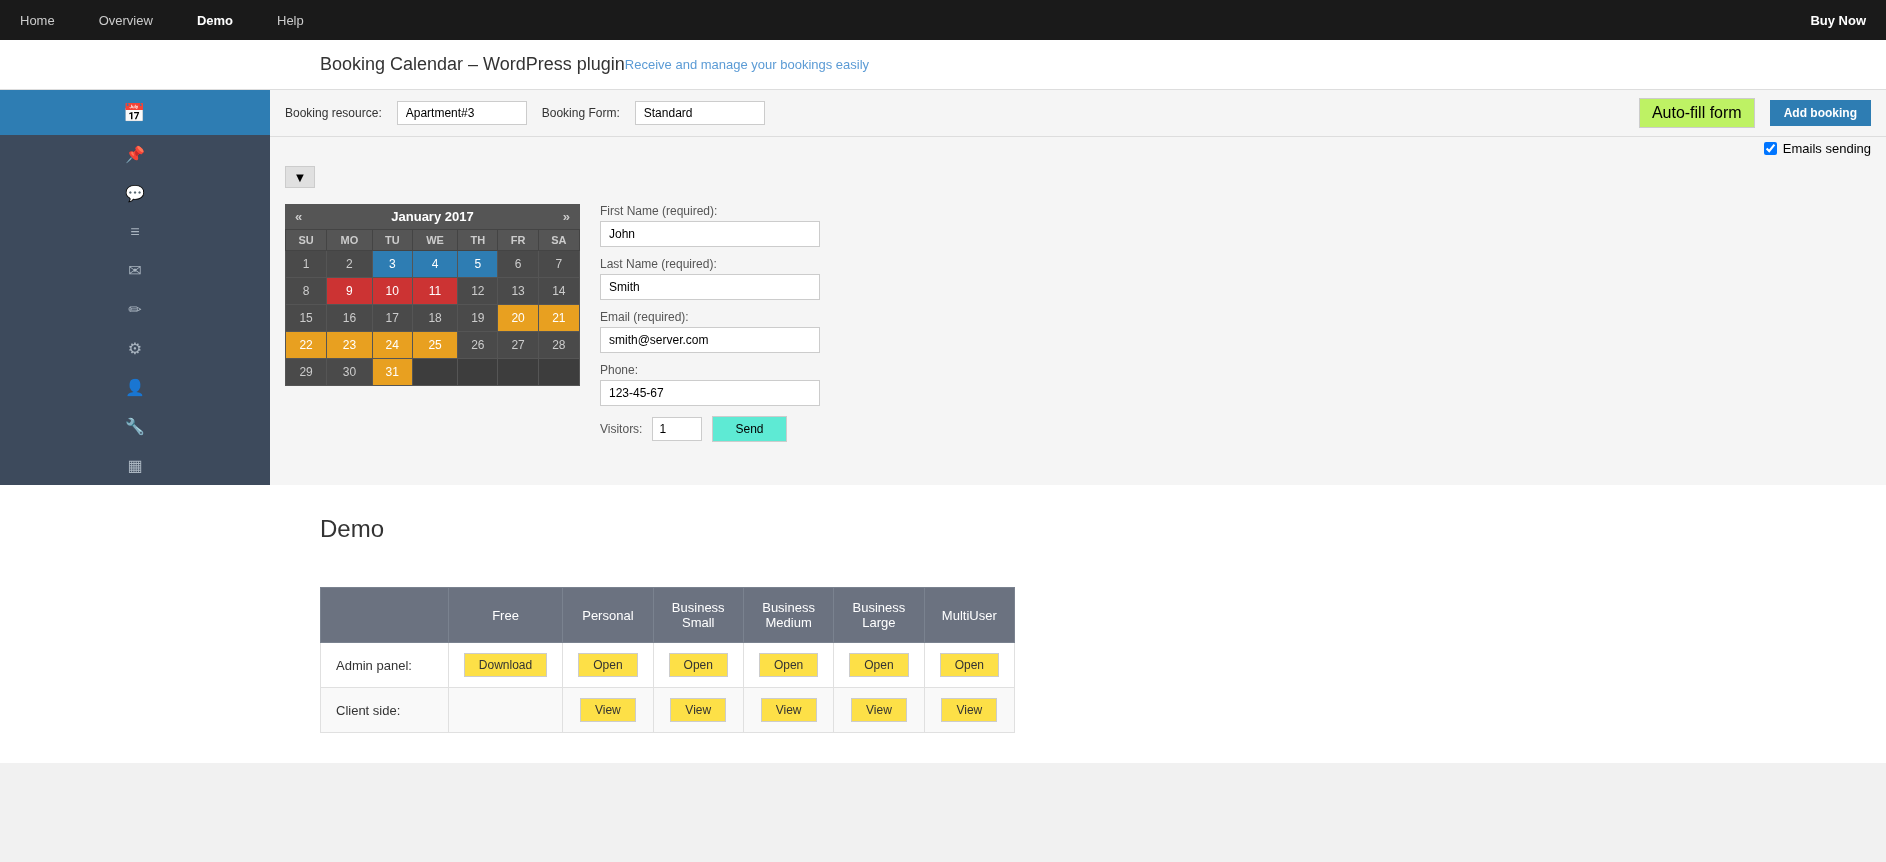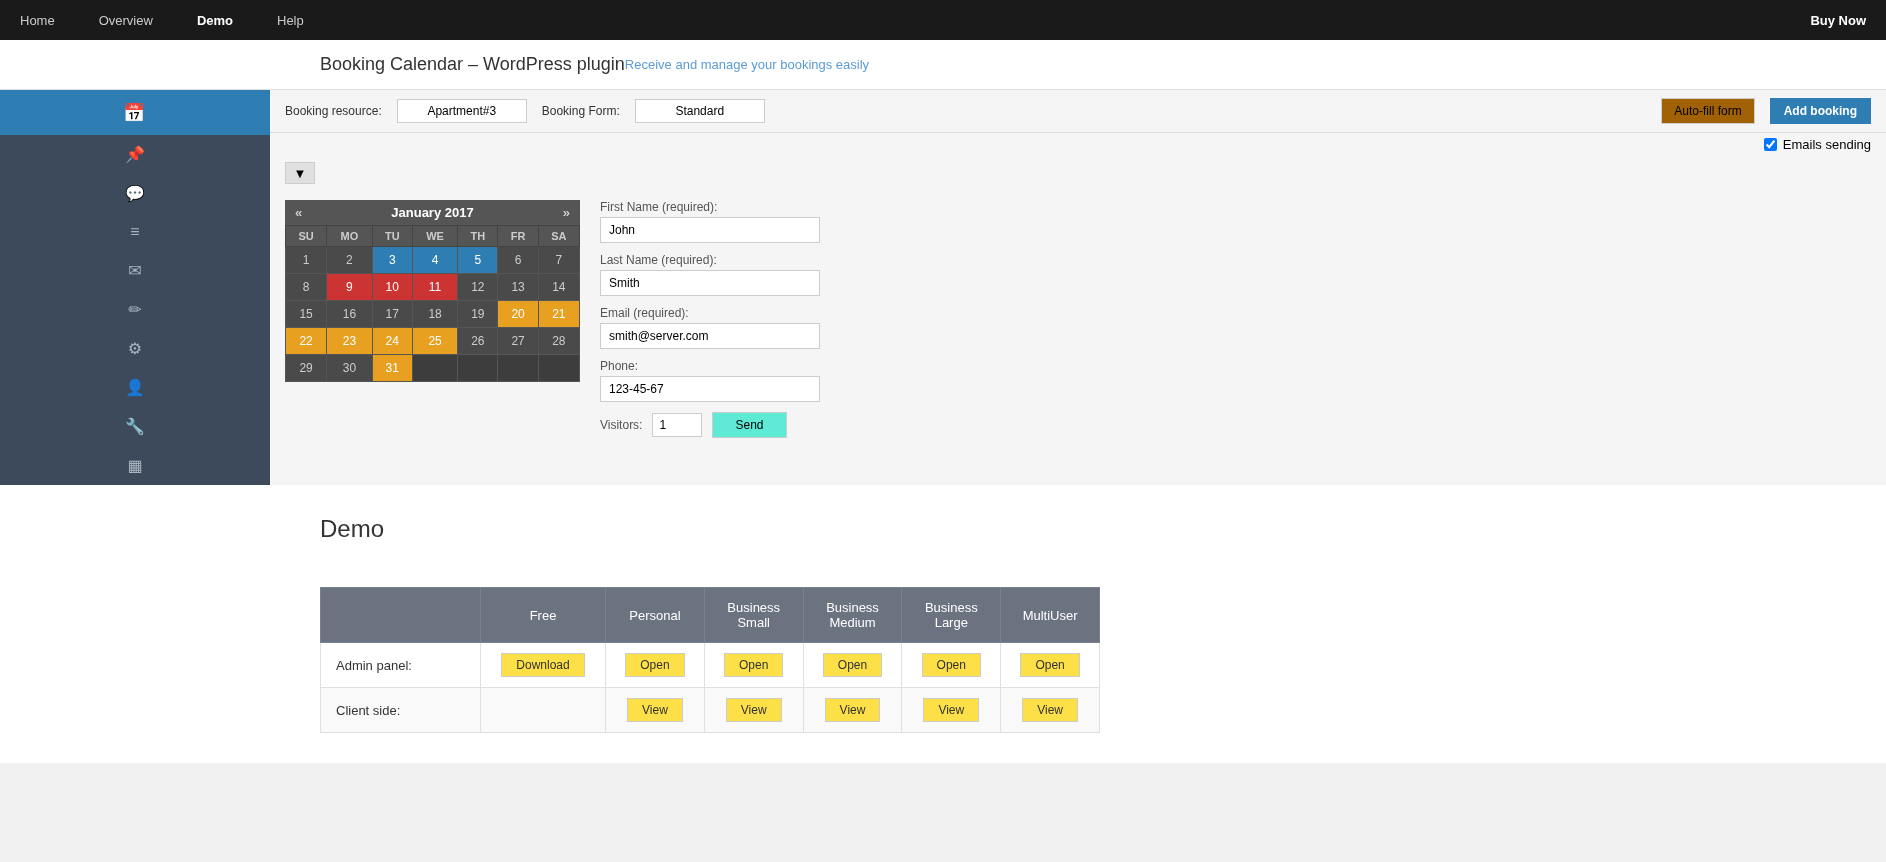--- a/index.html
+++ b/index.html
@@ -101,27 +101,27 @@
     .booking-toolbar label {
       font-size: 12px;
       color: #333;
     }
     .booking-toolbar input, .booking-toolbar select {
       border: 1px solid #ccc;
       padding: 4px 8px;
       font-size: 12px;
       background: #fff;
     }
-    .booking-toolbar input { width: 130px; text-align: center; }
+    .booking-toolbar input { width: 130px; }
     .toolbar-separator { flex: 1; }
     .btn-autofill {
-      background: #a16207;
+      background: #bef264;
       border: 1px solid #ccc;
       padding: 5px 12px;
-      font-size: 12px;
+      font-size: 16px;
       cursor: pointer;
     }
     .btn-add-booking {
       background: #2e7db3;
       color: #fff;
       border: none;
       padding: 6px 14px;
       font-size: 12px;
       cursor: pointer;
       font-weight: bold;
@@ -236,21 +236,21 @@
     }
     .demo-title {
       font-size: 24px;
       font-weight: normal;
       color: #333;
       margin-bottom: 30px;
     }
 
     
     .pricing-table {
-      width: 780px;
+      width: 695px;
       border-collapse: collapse;
       font-size: 13px;
       margin-top: 44px;
     }
     .pricing-table thead tr {
       background: #6b7280;
       color: #fff;
     }
     .pricing-table thead th {
       padding: 12px 15px;

